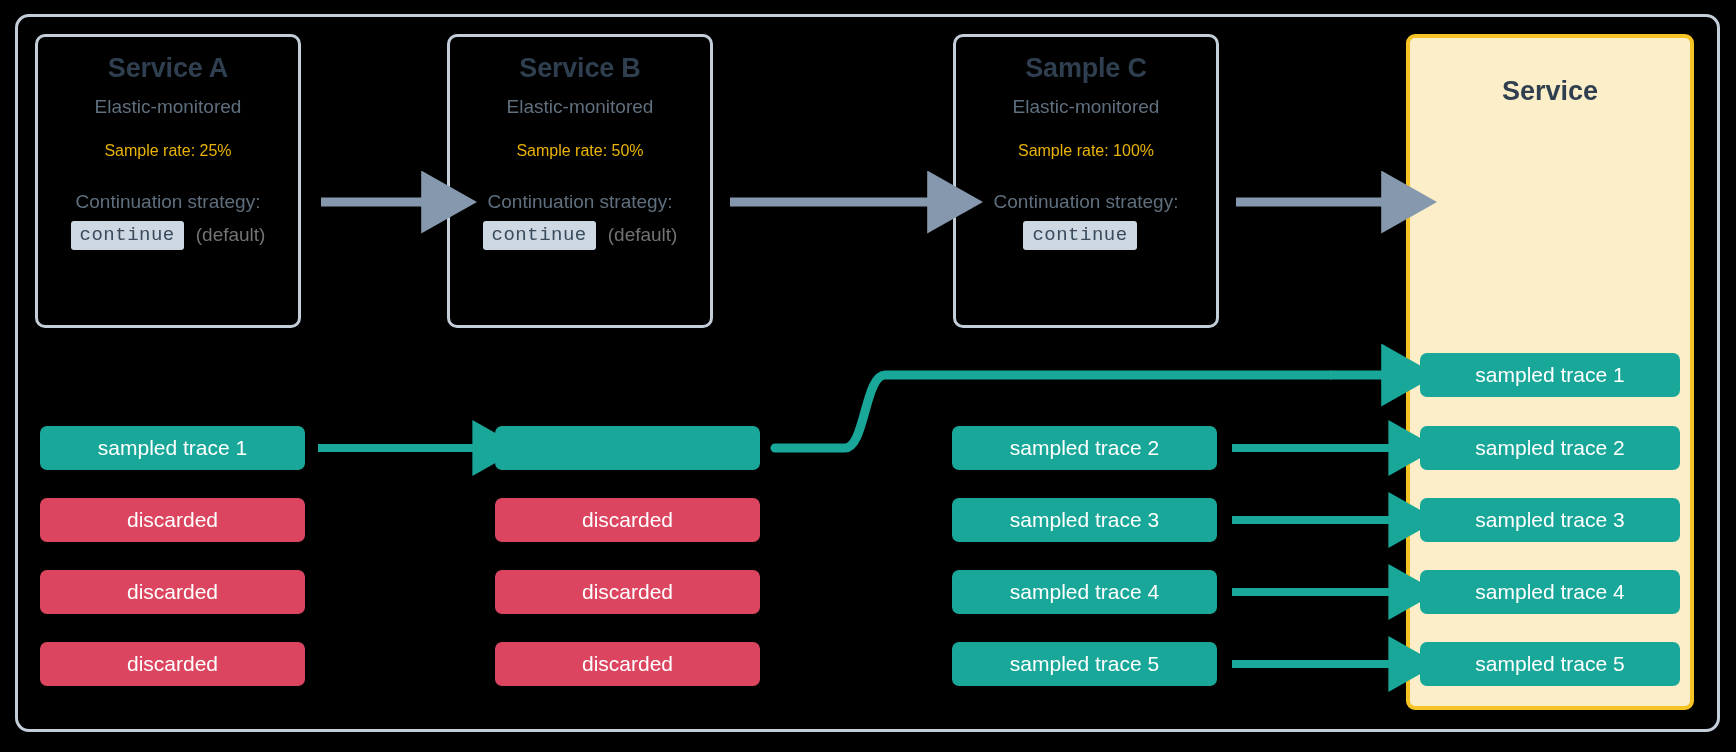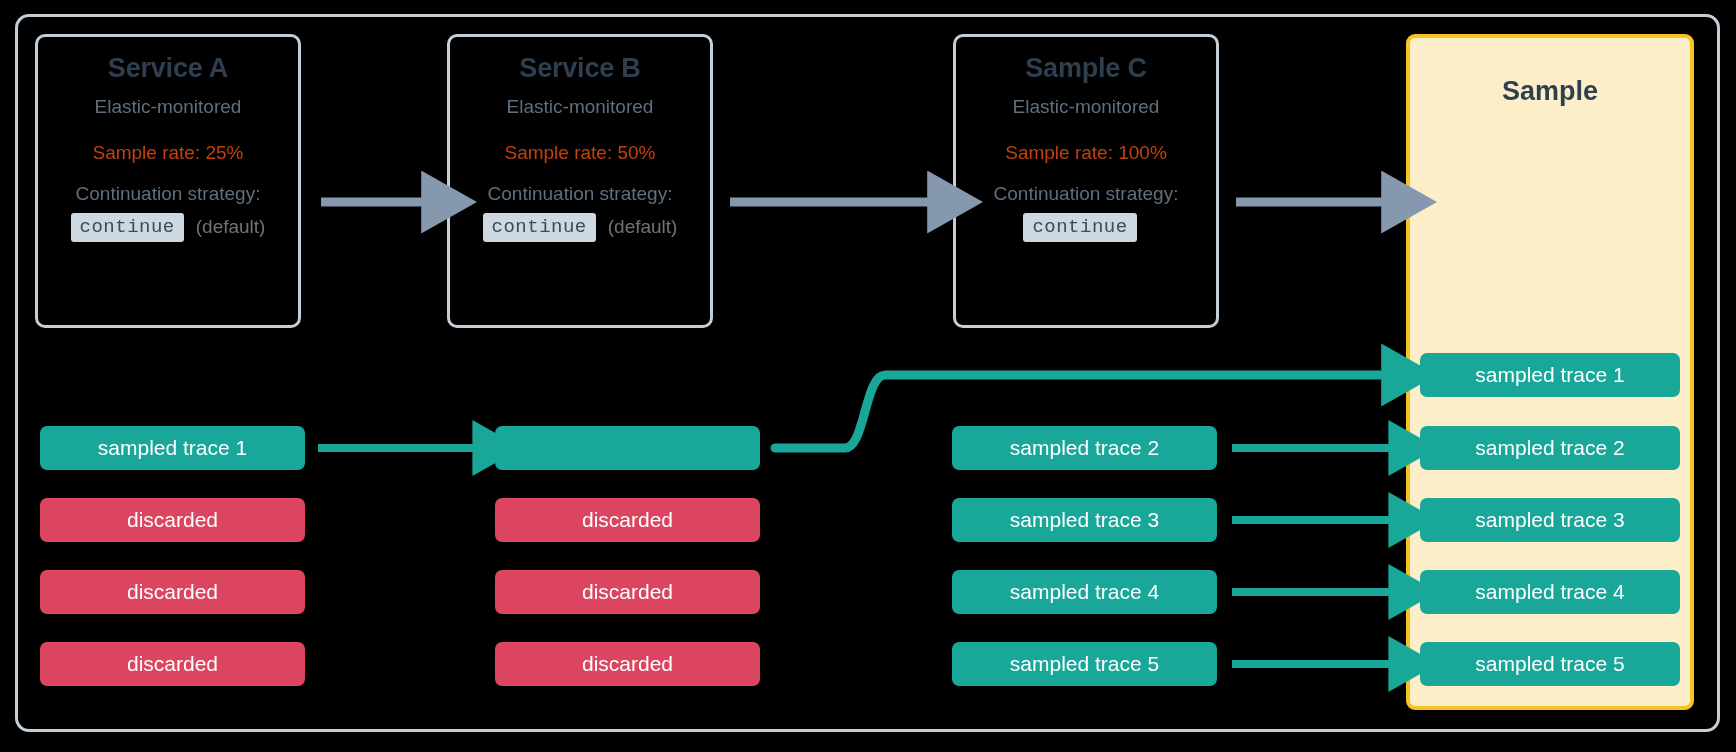--- a/index.html
+++ b/index.html
@@ -41,22 +41,22 @@
     font-size:27px;font-weight:bold;
     color:#2f3f4f;
     letter-spacing:-0.2px;
     margin-bottom:12px;
   }
   .service-sub{
     font-size:19px;color:#5f6f7e;
     margin-bottom:24px;
   }
   .service-rate{
-    font-size:19px;color:#c2410c;
-    margin-bottom:16px;
+    font-size:16px;color:#eab308;
+    margin-bottom:28px;
   }
   .service-strategy-label{
     font-size:19px;color:#5f6f7e;
     text-align:center;
     line-height:1.5;
     margin-bottom:4px;
   }
   .strategy-line{
     display:flex;align-items:center;
     justify-content:center;gap:12px;
@@ -148,21 +148,21 @@
     <div class="service-sub">Elastic-monitored</div>
     <div class="service-rate">Sample rate: 100%</div>
     <div class="service-strategy-label">Continuation strategy:</div>
     <div class="strategy-line">
       <span class="code-chip">continue</span>
       <span class="chip-note"></span>
     </div>
   </div>
 
   <div class="result-panel">
-    <div class="result-title">Sample</div>
+    <div class="result-title">Service</div>
   </div>
 
   <div class="pill sampled" style="left:40px;top:426px;width:265px;">sampled trace 1</div>
   <div class="pill discarded" style="left:40px;top:498px;width:265px;">discarded</div>
   <div class="pill discarded" style="left:40px;top:570px;width:265px;">discarded</div>
   <div class="pill discarded" style="left:40px;top:642px;width:265px;">discarded</div>
 
   <div class="pill sampled" style="left:495px;top:426px;width:265px;"></div>
   <div class="pill discarded" style="left:495px;top:498px;width:265px;">discarded</div>
   <div class="pill discarded" style="left:495px;top:570px;width:265px;">discarded</div>

